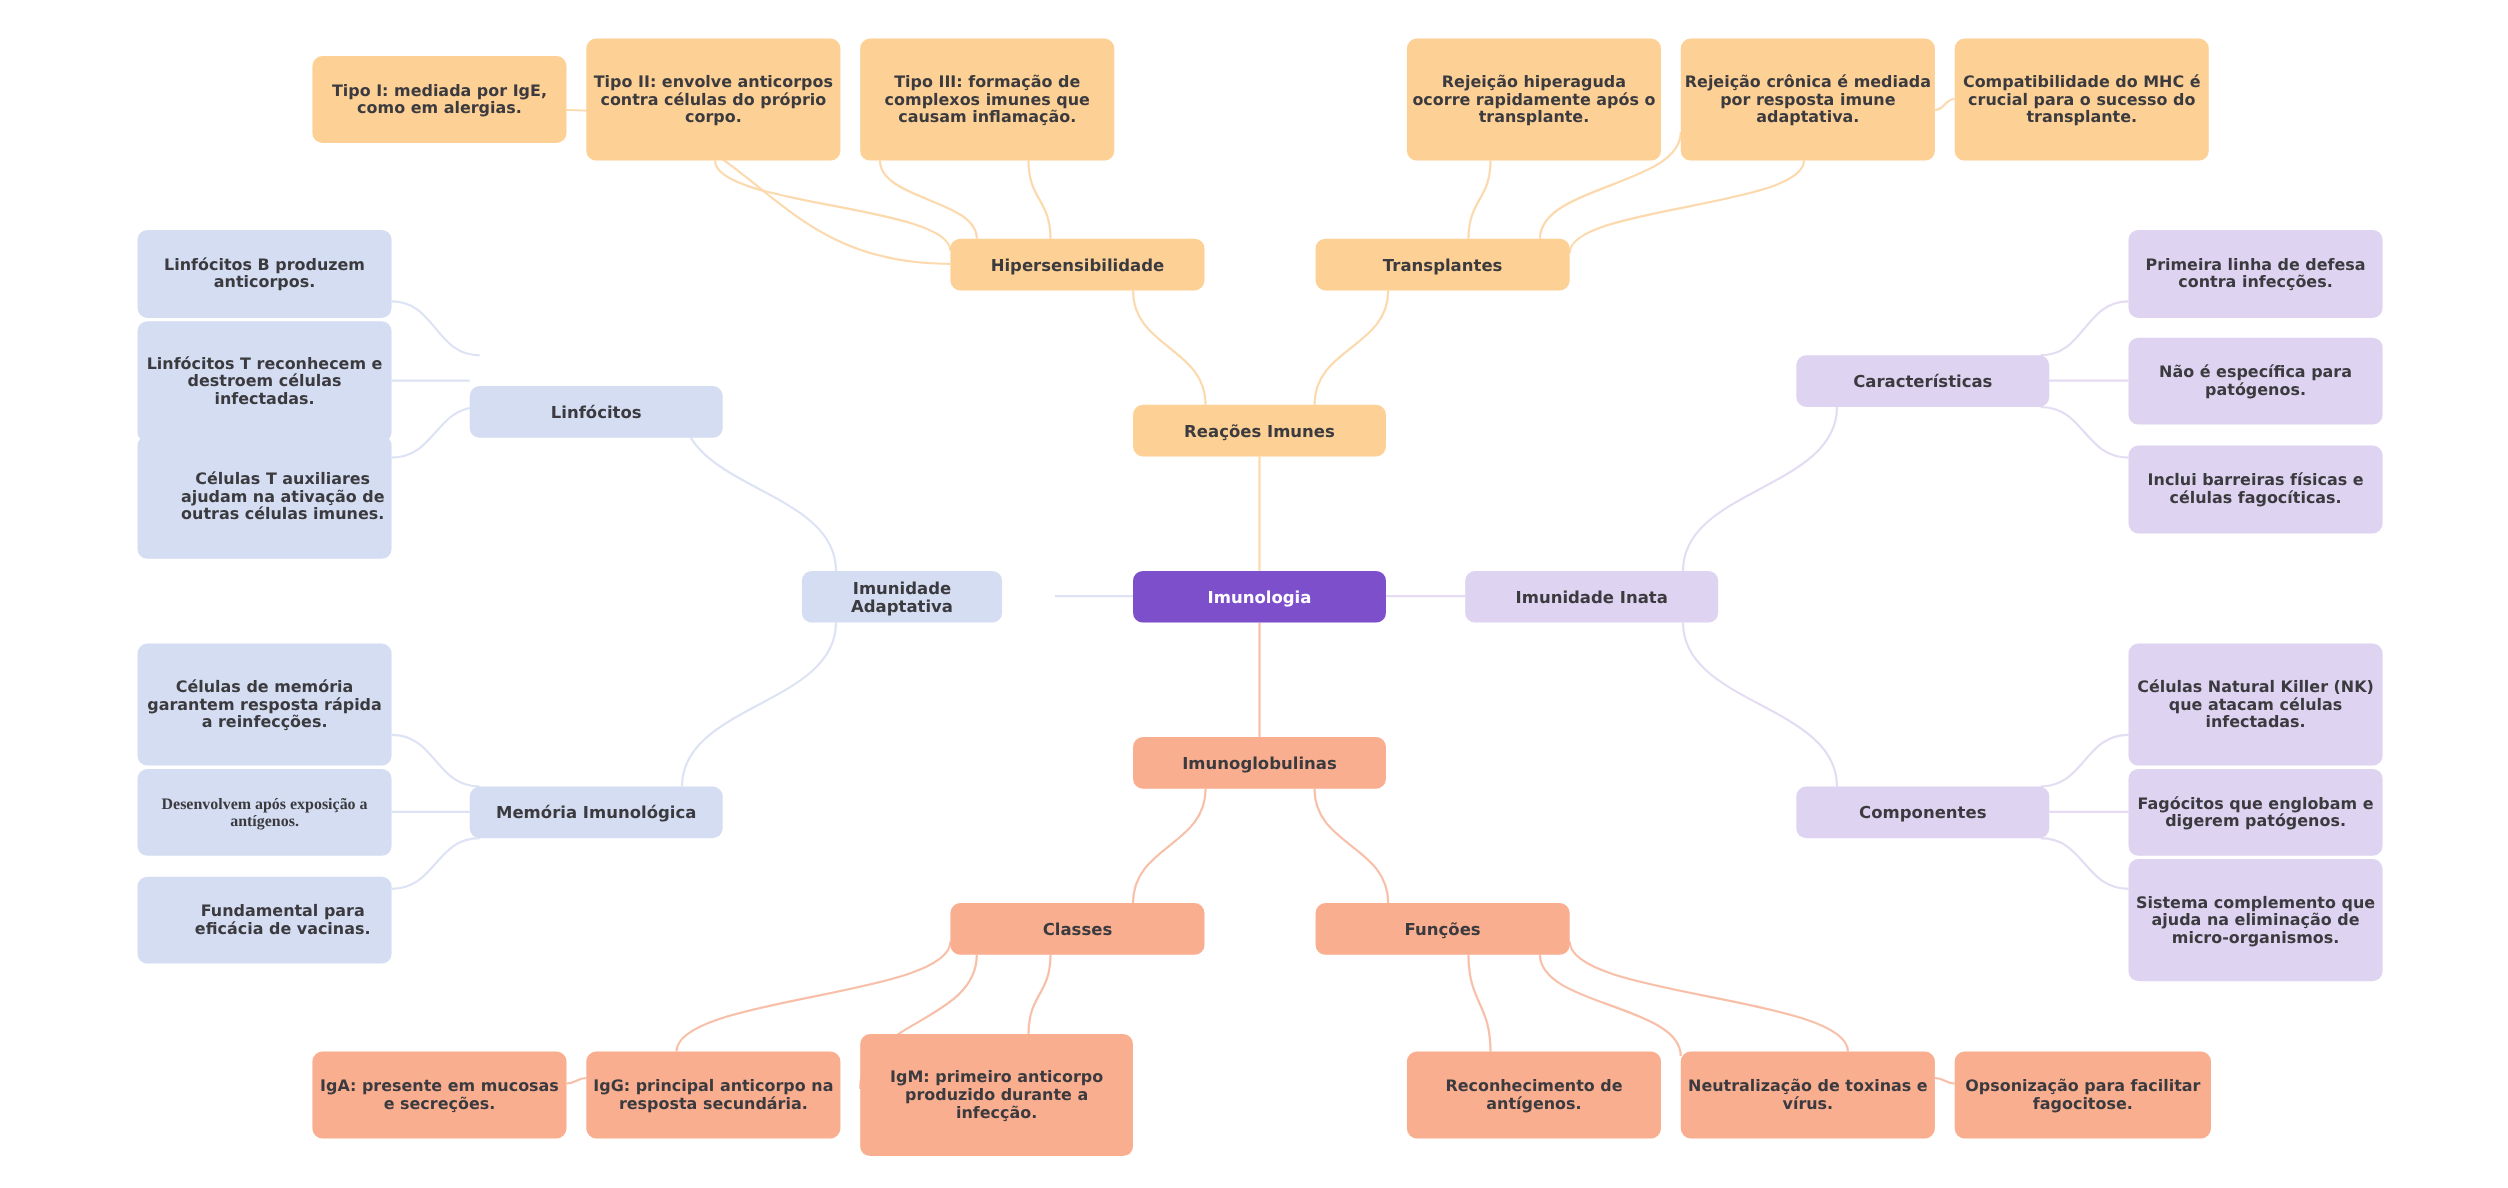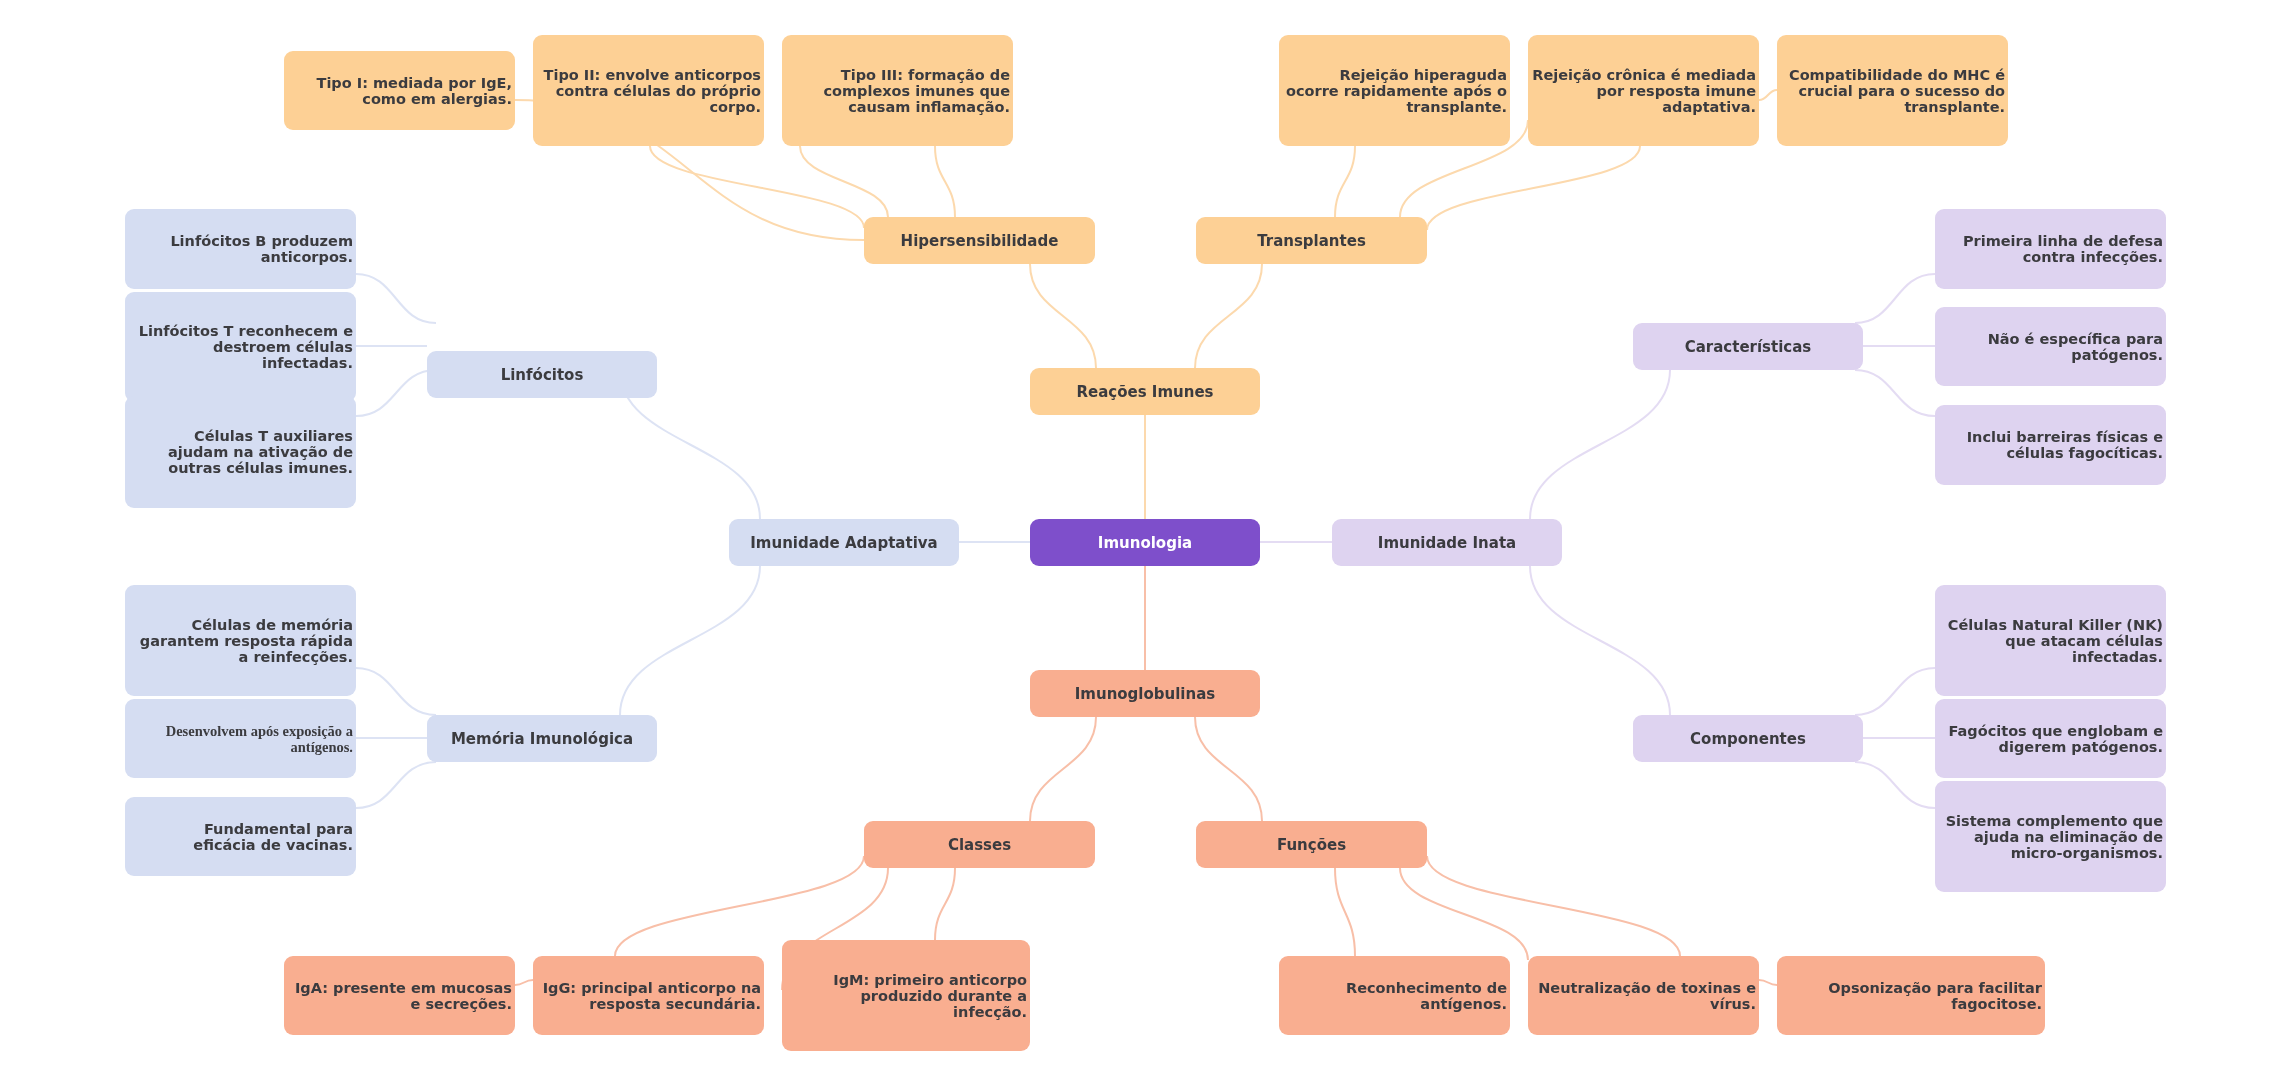--- a/index.html
+++ b/index.html
@@ -1,20 +1,20 @@
 <!DOCTYPE html>
 <html><head>
 <meta charset="utf-8">
 <style>
   html, body { margin:0; padding:0; background:#ffffff; }
   body { width:2280px; height:1080px; position:relative; overflow:hidden; font-family:"DejaVu Sans", sans-serif; }
   #edges { position:absolute; left:0; top:0; width:2280px; height:1080px; }
   .node {
     position:absolute; box-sizing:border-box; border-radius:9px;
-    display:flex; align-items:center; justify-content:center; text-align:right;
+    display:flex; align-items:center; justify-content:center; text-align:center;
     font-weight:bold; color:#3b3b3f; font-size:15px; line-height:16px; padding:0 4px;
     cursor:pointer;
   }
   .node.leaf { font-size:14.5px; line-height:16px; padding:0 3px; }
   .c-root { background:#7e4fcb; color:#ffffff; }
   .c-blue { background:#d5ddf2; }
   .c-lav { background:#ded3f0; }
   .c-orange { background:#fdd095; }
   .c-salmon { background:#f9ae90; }
 </style>
@@ -59,21 +59,21 @@
     <path d="M955,868 C955,904 935,904 935,940" fill="none" stroke="#f8bfa8" stroke-width="2"></path>
     <path d="M533,980 C524,980 524,985 515,985" fill="none" stroke="#f8bfa8" stroke-width="2"></path>
     <path d="M1335,868 C1335,912 1355,912 1355,956" fill="none" stroke="#f8bfa8" stroke-width="2"></path>
     <path d="M1400,868 C1400,914 1528,914 1528,960" fill="none" stroke="#f8bfa8" stroke-width="2"></path>
     <path d="M1427,856 C1427,906 1680,906 1680,956" fill="none" stroke="#f8bfa8" stroke-width="2"></path>
     <path d="M1759,980 C1768,980 1768,985 1777,985" fill="none" stroke="#f8bfa8" stroke-width="2"></path>
   </svg>
 
 <div class="node c-root" style="left:1030px;top:519px;width:230px;height:47px;">Imunologia</div>
 
-<div class="node c-blue" style="left:729px;top:519px;width:230px;height:47px;">Imunidade Adaptativa</div>
+<div class="node c-blue" style="left:729px;top:519px;width:182px;height:47px;">Imunidade Adaptativa</div>
 <div class="node c-blue" style="left:427px;top:323px;width:230px;height:47px;margin-top:28px;">Linfócitos</div>
 <div class="node c-blue leaf" style="left:125px;top:209px;width:231px;height:80px;">Linfócitos B produzem anticorpos.</div>
 <div class="node c-blue leaf" style="left:125px;top:292px;width:231px;height:110px;">Linfócitos T reconhecem e destroem células infectadas.</div>
 <div class="node c-blue leaf" style="left:125px;top:396px;width:231px;height:112px;padding-left:36px;">Células T auxiliares ajudam na ativação de outras células imunes.</div>
 <div class="node c-blue" style="left:427px;top:715px;width:230px;height:47px;">Memória Imunológica</div>
 <div class="node c-blue leaf" style="left:125px;top:585px;width:231px;height:111px;">Células de memória garantem resposta rápida a reinfecções.</div>
 <div class="node c-blue leaf" style="left:125px;top:699px;width:231px;height:79px;font-family:Liberation Serif, serif;">Desenvolvem após exposição a antígenos.</div>
 <div class="node c-blue leaf" style="left:125px;top:797px;width:231px;height:79px;padding-left:36px;">Fundamental para eficácia de vacinas.</div>
 
 <div class="node c-lav" style="left:1332px;top:519px;width:230px;height:47px;">Imunidade Inata</div>
@@ -97,13 +97,13 @@
 <div class="node c-orange leaf" style="left:1777px;top:35px;width:231px;height:111px;">Compatibilidade do MHC é crucial para o sucesso do transplante.</div>
 
 <div class="node c-salmon" style="left:1030px;top:670px;width:230px;height:47px;">Imunoglobulinas</div>
 <div class="node c-salmon" style="left:864px;top:821px;width:231px;height:47px;">Classes</div>
 <div class="node c-salmon leaf" style="left:284px;top:956px;width:231px;height:79px;">IgA: presente em mucosas e secreções.</div>
 <div class="node c-salmon leaf" style="left:533px;top:956px;width:231px;height:79px;">IgG: principal anticorpo na resposta secundária.</div>
 <div class="node c-salmon leaf" style="left:782px;top:940px;width:248px;height:111px;">IgM: primeiro anticorpo produzido durante a infecção.</div>
 <div class="node c-salmon" style="left:1196px;top:821px;width:231px;height:47px;">Funções</div>
 <div class="node c-salmon leaf" style="left:1279px;top:956px;width:231px;height:79px;">Reconhecimento de antígenos.</div>
 <div class="node c-salmon leaf" style="left:1528px;top:956px;width:231px;height:79px;">Neutralização de toxinas e vírus.</div>
-<div class="node c-salmon leaf" style="left:1777px;top:956px;width:268px;height:79px;">Opsonização para facilitar fagocitose.</div>
+<div class="node c-salmon leaf" style="left:1777px;top:956px;width:233px;height:79px;">Opsonização para facilitar fagocitose.</div>
 
 </body></html>

